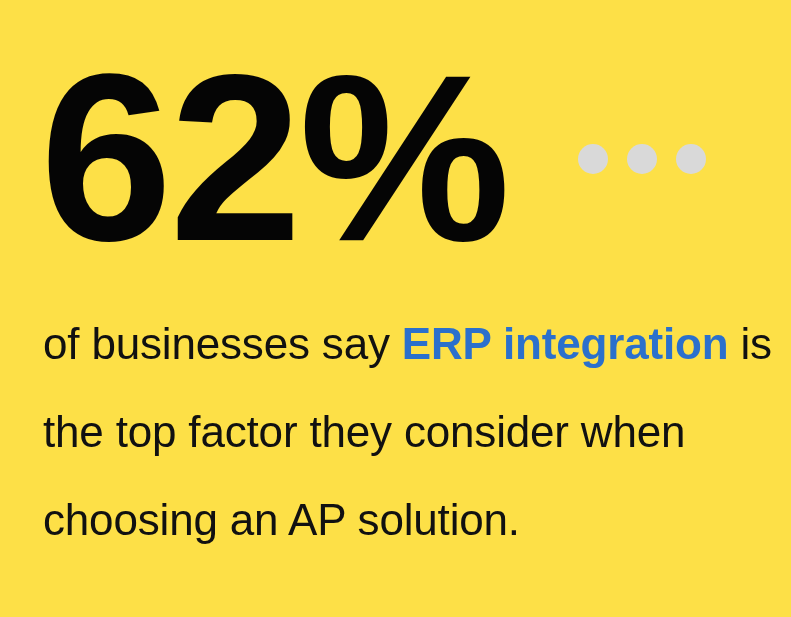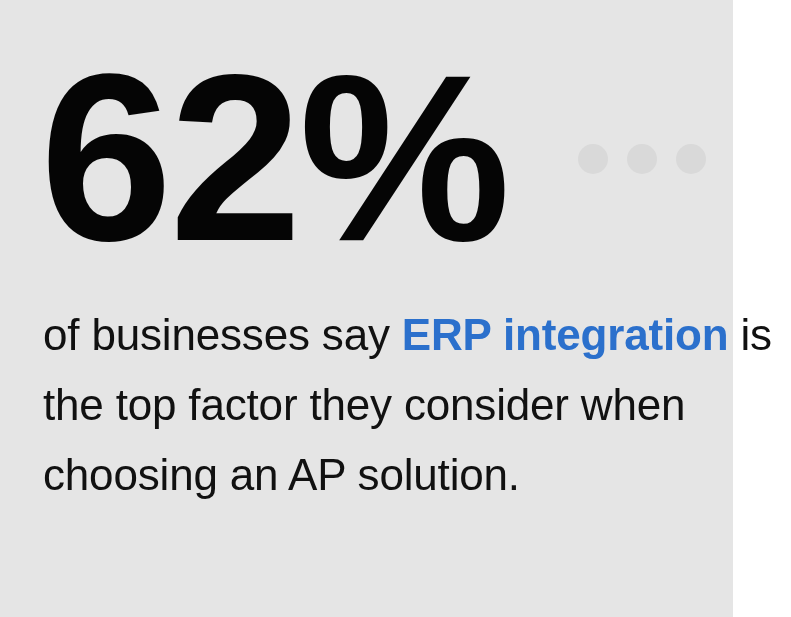--- a/index.html
+++ b/index.html
@@ -9,23 +9,23 @@
   body {
     width: 791px;
     height: 617px;
     background: #ffffff;
     font-family: "Liberation Sans", sans-serif;
     overflow: hidden;
   }
 
   .stat-card {
     position: relative;
-    width: 733px;
+    width: 791px;
     height: 617px;
-    background: #e5e5e5;
+    background: #fde047;
     box-sizing: border-box;
   }
 
   
   .figure-row {
     position: absolute;
     left: 0;
     top: 0;
     width: 791px;
     height: 278px;
@@ -69,21 +69,21 @@
 
   
   .caption {
     position: absolute;
     left: 43px;
     top: 300px;
     width: 730px;
     margin: 0;
     font-family: "Liberation Sans", sans-serif;
     font-size: 44px;
-    line-height: 70px;
+    line-height: 88px;
     font-weight: 400;
     letter-spacing: -0.004em;
     color: #111111;
     -webkit-font-smoothing: antialiased;
   }
 
   .caption .hl {
     font-weight: 700;
     color: #2b70cc;
   }

